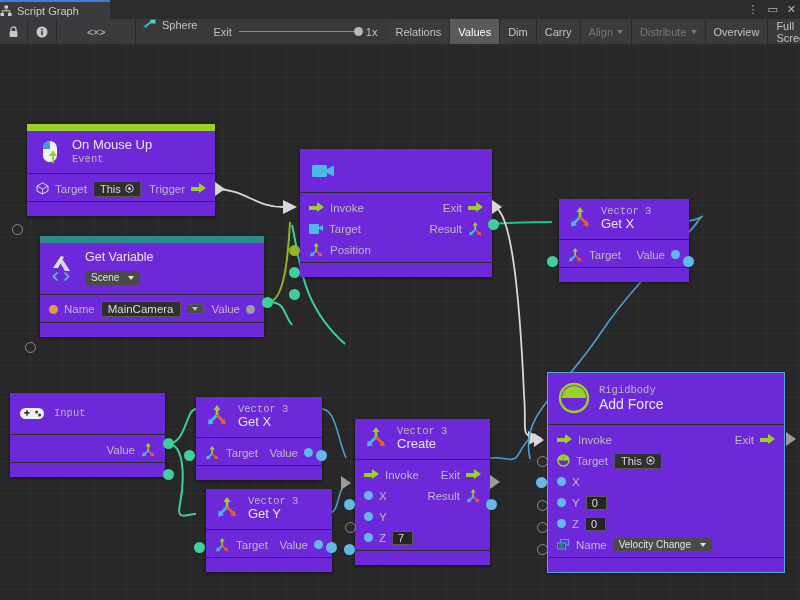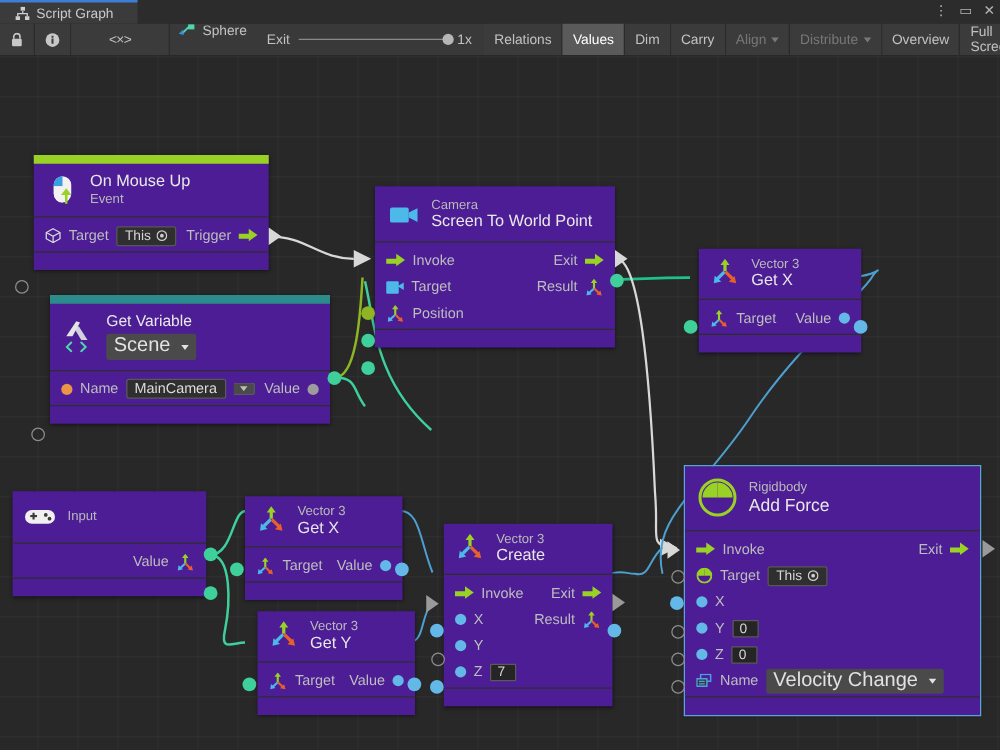--- a/index.html
+++ b/index.html
@@ -7,21 +7,21 @@
   body{width:800px;height:600px;overflow:hidden;
        font-family:"Liberation Sans","DejaVu Sans",sans-serif;
        color:#c8c8c8;-webkit-font-smoothing:antialiased;}
   #app{position:relative;width:800px;height:600px;overflow:hidden;}
 
   
   .titlebar{position:absolute;left:0;top:0;width:800px;height:19px;
             background:#2c2c2c;border-bottom:1px solid #1b1b1b;}
   .tab{position:absolute;left:0;top:0;height:19px;width:110px;
        background:#3b3b3b;border-top:2px solid #3d7fd6;
-       display:flex;align-items:center;gap:5px;padding:0 12px;box-sizing:border-box;}
+       display:flex;align-items:center;gap:5px;padding:0 0;box-sizing:border-box;}
   .tab-title{font-size:11px;color:#c9c9c9;white-space:nowrap;}
   .win-btns{position:absolute;right:4px;top:0;height:19px;display:flex;align-items:center;gap:9px;}
   .win-btns span{font-size:11px;color:#b4b4b4;line-height:1;}
 
   
   .toolbar{position:absolute;left:0;top:19px;width:800px;height:25px;
            background:#393939;border-bottom:1px solid #232323;
            display:flex;align-items:stretch;}
   .tb-btn{display:flex;align-items:center;justify-content:center;
           padding:0 8px;border-right:1px solid #2b2b2b;
@@ -41,37 +41,37 @@
   .canvas{position:absolute;left:0;top:44px;width:800px;height:556px;
           background:#282828;overflow:hidden;}
   .grid{position:absolute;inset:0;
         background-image:
           linear-gradient(to right,rgba(255,255,255,.035) 1px,transparent 1px),
           linear-gradient(to bottom,rgba(255,255,255,.035) 1px,transparent 1px);
         background-size:32px 32px;background-position:-2px 1px;}
   .wires{position:absolute;inset:0;}
 
   
-  .node{position:absolute;background:#4c1d95;box-shadow:0 1px 3px rgba(0,0,0,.55);}
+  .node{position:absolute;background:#6d28d9;box-shadow:0 1px 3px rgba(0,0,0,.55);}
   .node.sel{outline:1px solid #58a6d8;outline-offset:0;}
   .node-accent{height:7px;width:100%;}
   .node-head{display:flex;align-items:center;gap:9px;padding:7px 10px 8px 10px;}
   .node-ic{width:26px;height:26px;flex:0 0 26px;position:relative;}
   .node-titles{display:flex;flex-direction:column;justify-content:center;line-height:1.15;}
-  .node-sub{font-size:10.5px;color:#b9b9b9;}
+  .node-sub{font-size:10.5px;color:#b9b9b9;font-family:Liberation Mono, monospace;}
   .node-name{font-size:13px;color:#e8e8e8;}
   .node-body{border-top:1px solid #2e2e2e;padding:4px 0 2px 0;}
   .node-foot{border-top:1px solid #2e2e2e;height:14px;}
   .prow{display:flex;align-items:center;height:21px;padding:0 9px;gap:6px;font-size:11.5px;color:#bdbdbd;}
   .prow .right{margin-left:auto;display:flex;align-items:center;gap:6px;}
   .pill{background:#2f2f2f;border:1px solid #575757;border-radius:2px;
         font-size:11px;color:#d6d6d6;padding:1px 6px;display:inline-flex;align-items:center;gap:4px;}
   .numfield{background:#252525;border:1px solid #5a5a5a;border-radius:1px;
             font-size:11px;color:#d8d8d8;padding:0px 5px;min-width:9px;text-align:left;}
-  .ddl{background:#4a4a4a;border-radius:2px;font-size:16px;color:#e2e2e2;
+  .ddl{background:#4a4a4a;border-radius:2px;font-size:10px;color:#e2e2e2;
        padding:1px 6px;display:inline-flex;align-items:center;gap:5px;}
   .ddl-dark{background:#2f2f2f;border:1px solid #5a5a5a;border-radius:2px;font-size:11.5px;
             color:#dcdcdc;padding:1px 6px;display:inline-flex;align-items:center;}
   .ddl-arrowbox{background:#4a4a4a;border:1px solid #5a5a5a;border-left:none;border-radius:0 2px 2px 0;
             padding:2px 5px;display:inline-flex;align-items:center;}
 
   
   .dot{width:9px;height:9px;border-radius:50%;flex:0 0 9px;}
   .dot.blue{background:#63b8e8;}
   .dot.orange{background:#e8954a;}
@@ -298,24 +298,20 @@
     </div>
 
     <div class="node" style="left:300px;top:105px;width:192px">
       <div class="node-head" style="padding-top:9px">
         <span class="node-ic">
           <svg width="26" height="26" viewBox="0 0 26 26">
             <rect x="2" y="7" width="15" height="12" rx="1.5" fill="#4cb9e8"></rect>
             <path d="M17 11 L24 7.5 v11 L17 15 z" fill="#4cb9e8"></path>
           </svg>
         </span>
-        <span class="node-titles">
-          <span class="node-sub">Camera</span>
-          <span class="node-name">Screen To World Point</span>
-        </span>
       </div>
       <div class="node-body">
         <div class="prow">
           <i class="garrow"></i>
           <span>Invoke</span>
           <span class="right">
             <span>Exit</span>
             <i class="garrow"></i>
           </span>
         </div>

